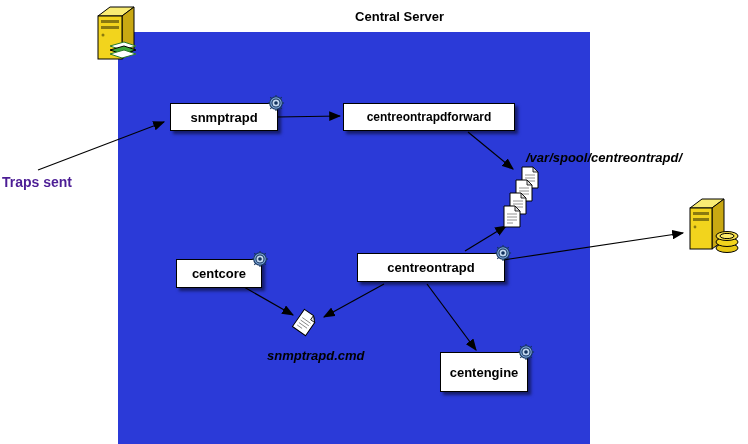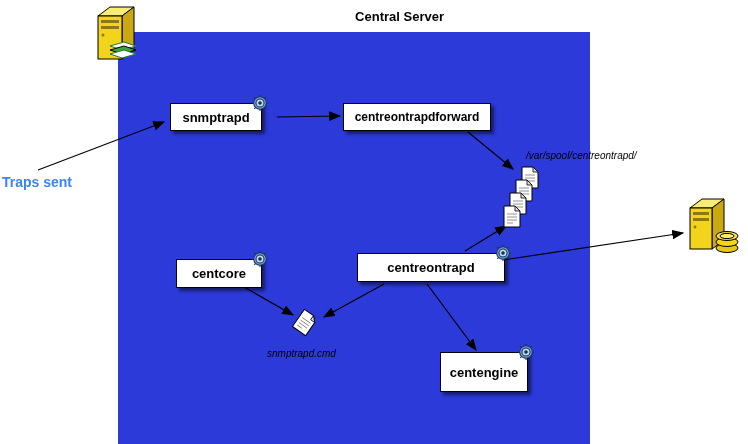--- a/index.html
+++ b/index.html
@@ -8,24 +8,24 @@
   .server-area{position:absolute;left:118px;top:32px;width:472px;height:412px;background:#2b3ad8;z-index:1}
   .title{position:absolute;left:254px;top:9px;width:190px;text-align:right;font-weight:bold;font-size:13px;color:#000;z-index:4}
   .traps{position:absolute;left:2px;top:174px;font-weight:bold;font-size:14px;color:#b51818;z-index:4}
   .arrows{position:absolute;left:0;top:0;width:748px;height:444px;z-index:3;pointer-events:none}
   .node{position:absolute;z-index:4;background:#fff;border:1px solid #000;
         box-shadow:3px 3px 3px rgba(0,0,0,.5);display:flex;align-items:center;justify-content:center;
         font-weight:bold;font-size:13px;color:#000}
   .gear{position:absolute;right:-8px;top:-10px;width:18px;height:18px;z-index:5;line-height:0}
   .icon{position:absolute;z-index:4;line-height:0}
   .file{position:absolute;z-index:4;line-height:0}
-  .flabel{position:absolute;z-index:4;font-style:italic;font-weight:normal;font-size:10px;color:#000;white-space:nowrap}
+  .flabel{position:absolute;z-index:4;font-style:italic;font-weight:bold;font-size:13px;color:#000;white-space:nowrap}
   .dblabel{position:absolute;left:666px;top:163px;width:82px;text-align:center;font-weight:bold;font-size:13px;color:#000;z-index:4;line-height:1.15}
-  #n-snmptrapd{left:170px;top:103px;width:92px;height:28px}
-  #n-fwd{left:343px;top:103px;width:148px;height:28px;font-size:12px}
+  #n-snmptrapd{left:170px;top:103px;width:108px;height:28px}
+  #n-fwd{left:343px;top:103px;width:172px;height:28px;font-size:12px}
   #n-centcore{left:176px;top:259px;width:86px;height:29px}
   #n-trapd{left:357px;top:253px;width:148px;height:29px}
   #n-engine{left:440px;top:352px;width:88px;height:40px}
 </style>
 </head>
 <body>
 
 <div class="stage">
 
   <div class="server-area" style="background: rgb(43, 58, 216);"></div>
@@ -39,21 +39,21 @@
       <rect x="6" y="12" width="24" height="43" fill="#f2d41d" stroke="#000" stroke-width="1"></rect>
       <rect x="9" y="16" width="18" height="3" fill="#8a7a10"></rect>
       <rect x="9" y="22" width="18" height="3" fill="#8a7a10"></rect>
       <circle cx="11" cy="31" r="1.5" fill="#8a7a10"></circle>
       <polygon points="18,42 32,38 44,42 30,46" fill="#ffffff" stroke="#2a7a2a" stroke-width="1"></polygon>
       <polygon points="18,46 32,42 44,46 30,50" fill="#3aa53a" stroke="#000" stroke-width="1"></polygon>
       <polygon points="18,50 32,46 44,50 30,54" fill="#ffffff" stroke="#2a7a2a" stroke-width="1"></polygon>
     </svg>
   </span>
 
-  <div class="traps" style="color: #3b82f6; text-align: center;">Traps sent</div>
+  <div class="traps" style="color: #4c1d95; text-align: center;">Traps sent</div>
 
   <svg class="arrows">
     <defs>
       <marker id="ah" viewBox="0 0 10 8" markerWidth="10" markerHeight="8" refX="9" refY="4" orient="auto">
         <polygon points="0,0 10,4 0,8" fill="#000"></polygon>
       </marker>
     </defs>
     <line x1="38" y1="170" x2="164" y2="122" stroke="#000" stroke-width="1.2" marker-end="url(#ah)"></line>
     <line x1="277" y1="117" x2="340" y2="116" stroke="#000" stroke-width="1.2" marker-end="url(#ah)"></line>
     <line x1="468" y1="132" x2="513" y2="169" stroke="#000" stroke-width="1.2" marker-end="url(#ah)"></line>

